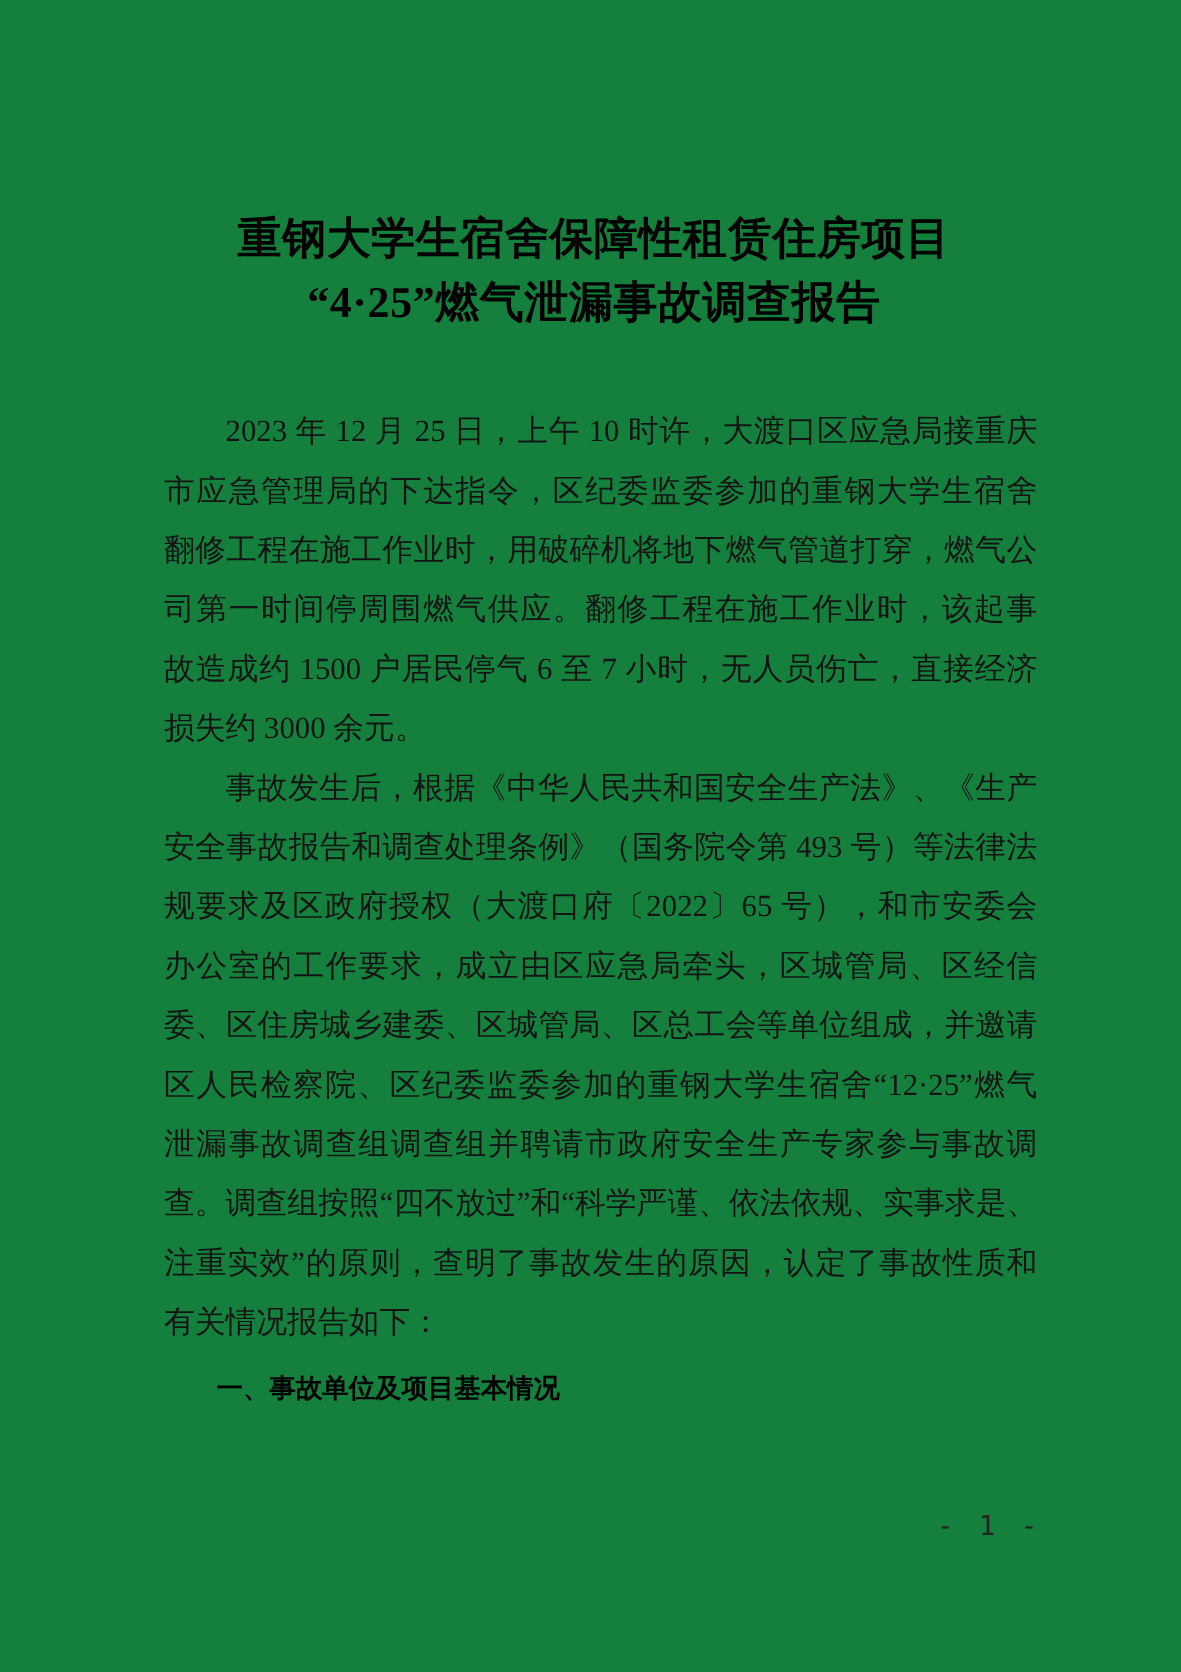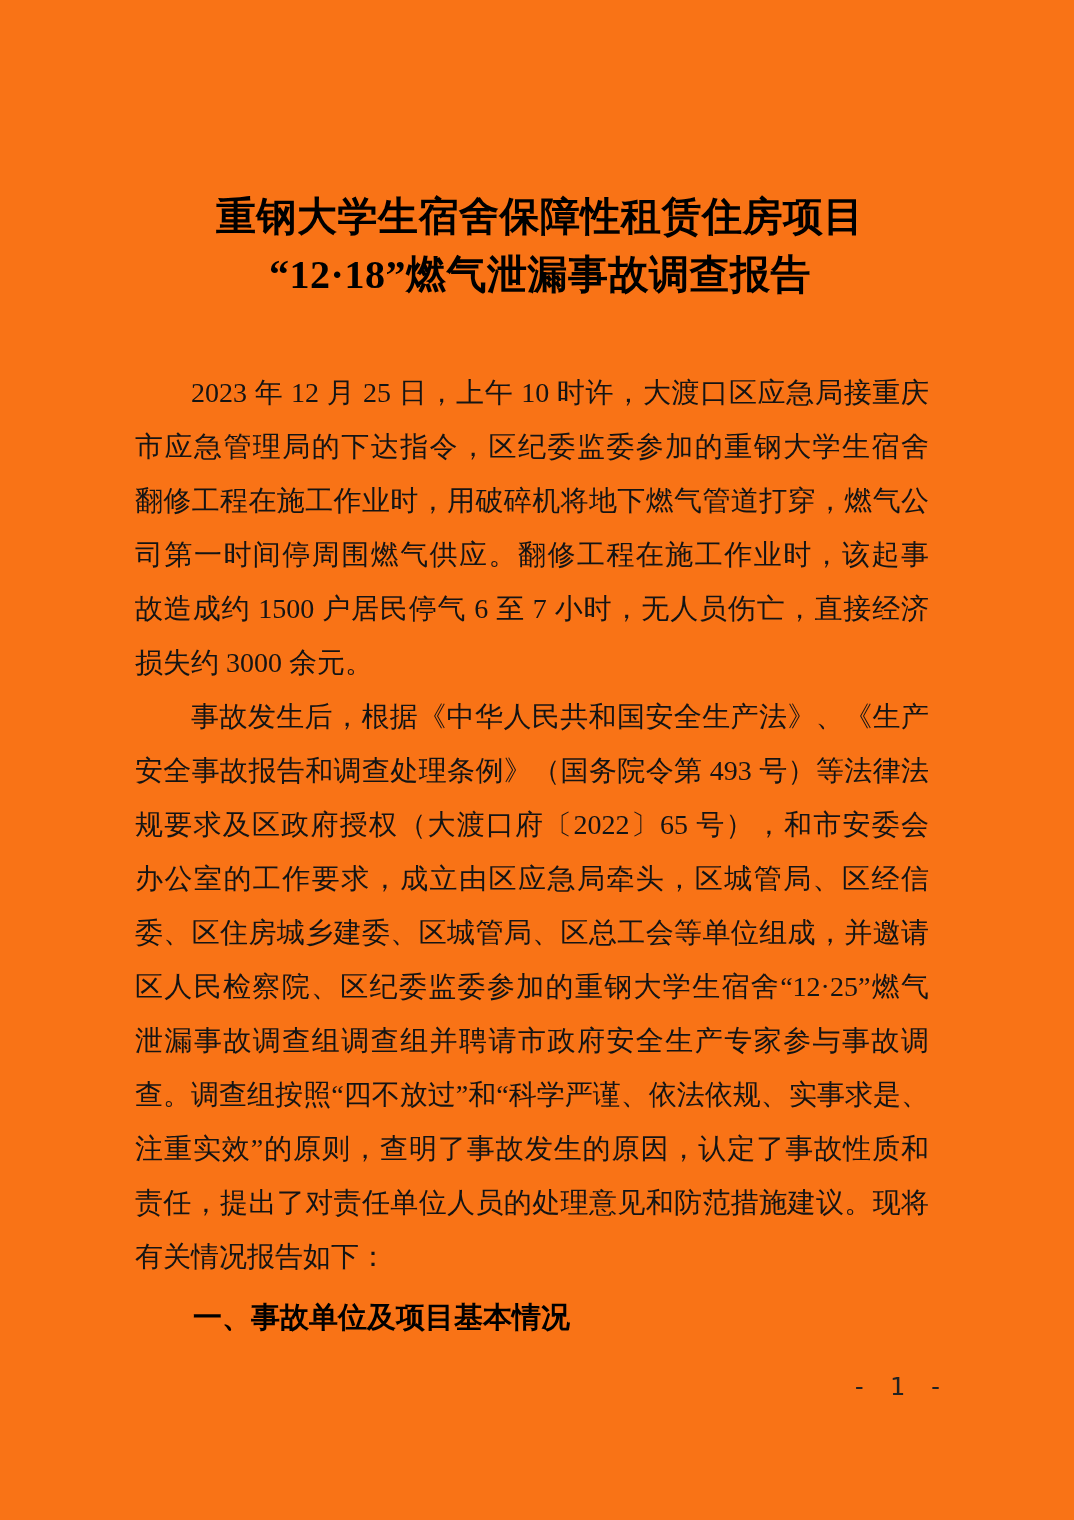--- a/index.html
+++ b/index.html
@@ -1,21 +1,21 @@
 <!DOCTYPE html>
 <html><head>
 <meta charset="utf-8">
 <style>
   * { margin: 0; padding: 0; box-sizing: border-box; }
   html, body { background: #ffffff; }
   .page {
     position: relative;
     width: 1074px;
     height: 1520px;
-    background: #f97316;
+    background: #15803d;
     color: #1a1a1a;
     overflow: hidden;
     font-family: "Liberation Serif", "DejaVu Serif", serif;
   }
   .title-block {
     position: absolute;
     top: 188px;
     left: 143px;
     width: 794px;
     text-align: center;
@@ -25,40 +25,40 @@
     font-weight: bold;
     font-size: 40px;
     line-height: 58px;
     color: #000000;
     letter-spacing: 0.5px;
     white-space: nowrap;
   }
   .body-block {
     position: absolute;
     top: 366px;
-    left: 135px;
+    left: 149px;
     width: 794px;
   }
   .line {
     font-size: 28px;
     line-height: 54px;
     height: 54px;
     color: #141414;
     text-align: justify;
     text-align-last: justify;
     white-space: nowrap;
     overflow: hidden;
   }
   .line.indent { text-indent: 2em; }
   .line.last { text-align-last: left; }
   .heading {
     margin-top: 6px;
     font-family: "Liberation Sans", "DejaVu Sans", sans-serif;
     font-weight: bold;
-    font-size: 29px;
+    font-size: 24px;
     line-height: 54px;
     color: #000000;
     text-indent: 2em;
     white-space: nowrap;
   }
   .page-number {
     position: absolute;
     top: 1372px;
     right: 127px;
     font-family: "DejaVu Sans Mono", "Liberation Mono", monospace;
@@ -68,41 +68,40 @@
     white-space: nowrap;
   }
 </style>
 </head>
 <body>
 
 <div class="page">
 
   <div class="title-block">
     <div class="title-line">重钢大学生宿舍保障性租赁住房项目</div>
-    <div class="title-line">“12·18”燃气泄漏事故调查报告</div>
+    <div class="title-line">“4·25”燃气泄漏事故调查报告</div>
   </div>
 
   <div class="body-block">
     <div class="line indent">2023 年 12 月 25 日，上午 10 时许，大渡口区应急局接重庆</div>
     <div class="line">市应急管理局的下达指令，区纪委监委参加的重钢大学生宿舍</div>
     <div class="line">翻修工程在施工作业时，用破碎机将地下燃气管道打穿，燃气公</div>
     <div class="line">司第一时间停周围燃气供应。翻修工程在施工作业时，该起事</div>
     <div class="line">故造成约 1500 户居民停气 6 至 7 小时，无人员伤亡，直接经济</div>
     <div class="line last">损失约 3000 余元。</div>
 
     <div class="line indent">事故发生后，根据《中华人民共和国安全生产法》、《生产</div>
     <div class="line">安全事故报告和调查处理条例》（国务院令第 493 号）等法律法</div>
     <div class="line">规要求及区政府授权（大渡口府〔2022〕65 号），和市安委会</div>
     <div class="line">办公室的工作要求，成立由区应急局牵头，区城管局、区经信</div>
     <div class="line">委、区住房城乡建委、区城管局、区总工会等单位组成，并邀请</div>
     <div class="line">区人民检察院、区纪委监委参加的重钢大学生宿舍“12·25”燃气</div>
     <div class="line">泄漏事故调查组调查组并聘请市政府安全生产专家参与事故调</div>
     <div class="line">查。调查组按照“四不放过”和“科学严谨、依法依规、实事求是、</div>
     <div class="line">注重实效”的原则，查明了事故发生的原因，认定了事故性质和</div>
-    <div class="line">责任，提出了对责任单位人员的处理意见和防范措施建议。现将</div>
     <div class="line last">有关情况报告如下：</div>
 
     <div class="heading">一、事故单位及项目基本情况</div>
   </div>
 
   <div class="page-number">- 1 -</div>
 
 </div>
 
 </body></html>

